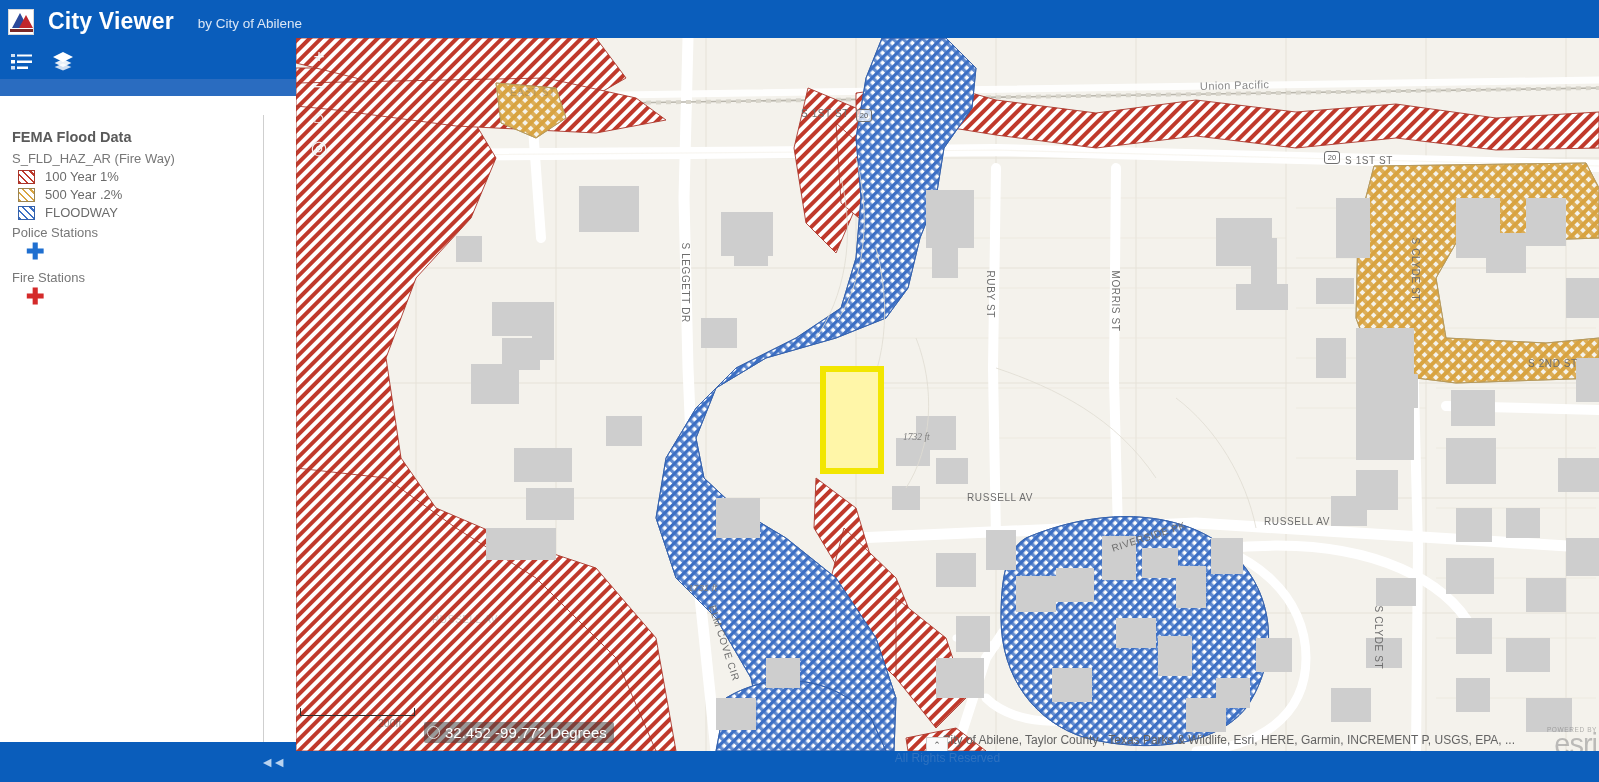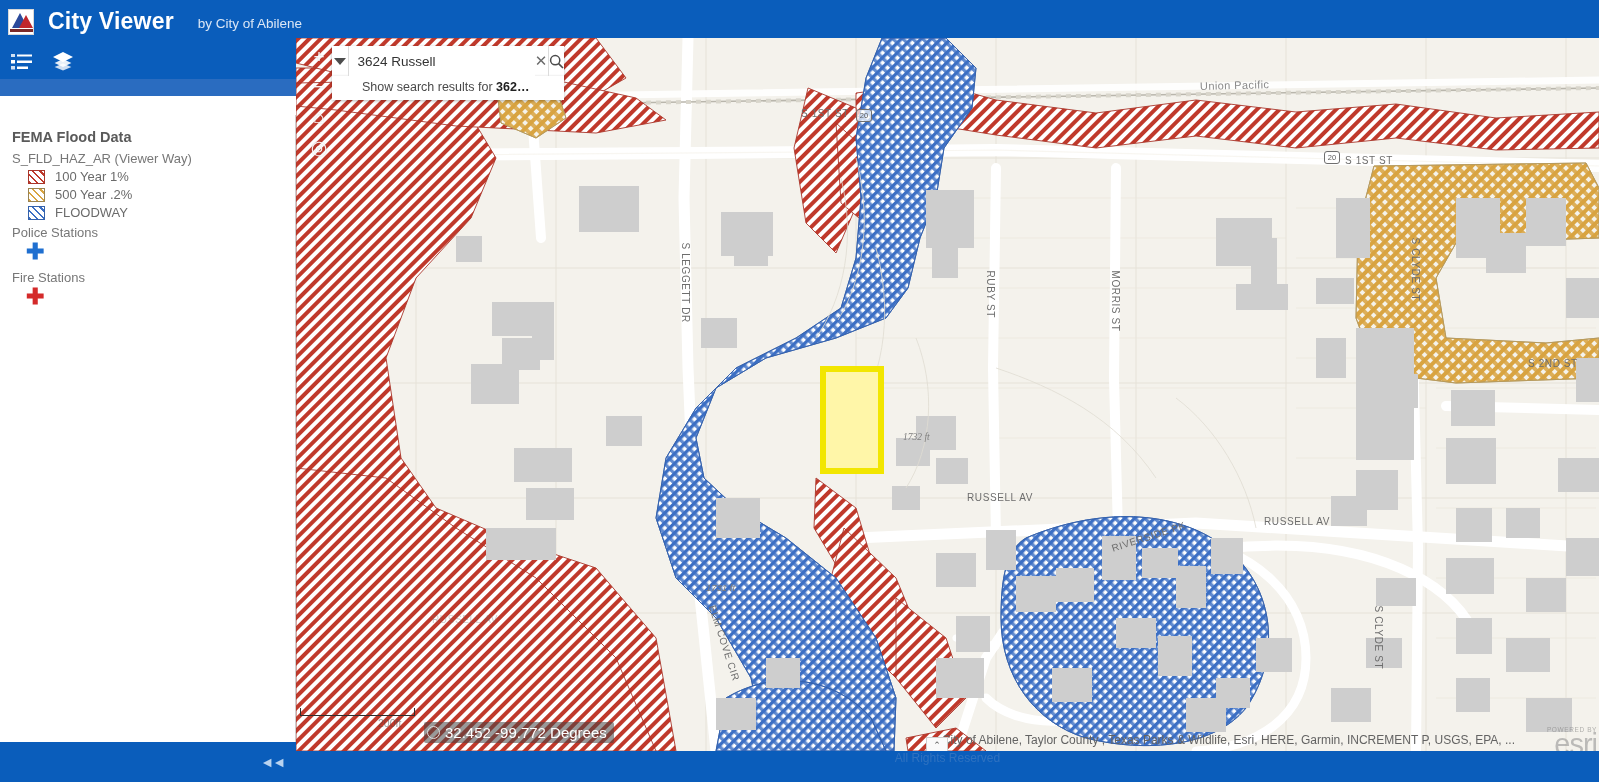--- a/index.html
+++ b/index.html
@@ -73,34 +73,34 @@
     background: #ffffff;
     font-family: "Liberation Serif", serif;
     font-size: 11.5px; color: #333; padding: 2px 0 0 10px;
   }
   .legend-tab::after {
     content: ""; position: absolute; right: -9px; top: 0;
     border-top: 19px solid #ffffff;
     border-right: 9px solid transparent;
   }
   .legend-panel {
-    position: absolute; left: 0; top: 72px; width: 296px; height: 650px;
+    position: absolute; left: 0; top: 72px; width: 264px; height: 650px;
     background: #ffffff; border-right: 1px solid #cfcfcf;
     border-bottom: 1px solid #cfcfcf;
     padding: 14px 0 0 12px;
   }
   .legend-title {
     font-size: 14.5px; font-weight: bold; color: #5a5a5a;
     margin-bottom: 6px;
   }
   .legend-group {
     font-size: 13px; color: #777; margin: 5px 0 2px 0;
   }
   .legend-row {
-    display: flex; align-items: center; margin: 3px 0 3px 16px;
+    display: flex; align-items: center; margin: 3px 0 3px 6px;
   }
   .swatch {
     width: 17px; height: 14px; margin-right: 10px; flex: none;
     border: 1px solid #7a7a9a;
   }
   .swatch.s100 {
     background: repeating-linear-gradient(45deg,
       #c0392b 0 2px, #ffffff 2px 5px);
     border-color: #a9352a;
   }
@@ -282,21 +282,21 @@
         </svg>
       </div>
     </div>
 
     <div class="sidebar-subbar"></div>
 
 
     <div class="legend-panel">
       <div class="legend-title">FEMA Flood Data</div>
 
-      <div class="legend-group">S_FLD_HAZ_AR (Viewer Way)</div>
+      <div class="legend-group">S_FLD_HAZ_AR (Fire Way)</div>
 
       <div class="legend-row">
         <span class="swatch s100"></span>
         <span class="legend-label">100 Year 1%</span>
       </div>
       <div class="legend-row">
         <span class="swatch s500"></span>
         <span class="legend-label">500 Year .2%</span>
       </div>
       <div class="legend-row">
@@ -542,38 +542,20 @@
       </g>
     </svg>
 
     <div class="map-ctrls">
       <div class="map-ctrl">+</div>
       <div class="map-ctrl">−</div>
       <div class="map-ctrl">⌂</div>
       <div class="map-ctrl">◎</div>
     </div>
 
-    <div class="search-wrap">
-      <div class="search-bar">
-        <div class="search-drop">
-          <span class="caret-down"></span>
-        </div>
-        <input class="search-input" type="text" value="3624 Russell" style="">
-        <div class="search-clear">✕</div>
-        <div class="search-go">
-          <svg width="15" height="15" viewBox="0 0 15 15">
-            <circle cx="6.2" cy="6.2" r="4.6" fill="none" stroke="#4a4a4a" stroke-width="1.5"></circle>
-            <line x1="9.6" y1="9.6" x2="14" y2="14" stroke="#4a4a4a" stroke-width="1.6"></line>
-          </svg>
-        </div>
-      </div>
-      <div class="search-suggest">
-        <span>Show search results for </span><b>362…</b>
-      </div>
-    </div>
 
     <div class="scalebar">
       <div class="bar"></div>
       <div class="lbl">200ft</div>
     </div>
 
     <div class="coords">
       <span class="gicon"></span>
       <span>32.452 -99.772 Degrees</span>
     </div>
@@ -597,21 +579,21 @@
         <div class="mlabel" style="left: 694px; top: 227px; transform: rotate(90deg); transform-origin: left center;">RUBY ST</div>
         <div class="mlabel" style="left: 819px; top: 227px; transform: rotate(90deg); transform-origin: left center;">MORRIS ST</div>
         <div class="mlabel" style="left: 1119px; top: 194px; transform: rotate(90deg); transform-origin: left center;">S CLYDE ST</div>
         <div class="mlabel" style="left: 1082px; top: 562px; transform: rotate(90deg); transform-origin: left center;">S CLYDE ST</div>
         <div class="mlabel" style="left: 671px; top: 454px; transform-origin: left center;">RUSSELL AV</div>
         <div class="mlabel" style="left: 968px; top: 478px; transform-origin: left center;">RUSSELL AV</div>
         <div class="mlabel fade" style="left: 136px; top: 576px; transform-origin: left center;">RUSSELL AV</div>
         <div class="mlabel" style="left: 816px; top: 505px; transform: rotate(-18deg); transform-origin: left center;">RIVERSIDE PK</div>
         <div class="mlabel" style="left: 416px; top: 562px; transform: rotate(72deg); transform-origin: left center;">ELM COVE CIR</div>
         <div class="mlabel elev" style="left: 607px; top: 394px; transform-origin: left center; font-family: Liberation Serif, serif;">1732 ft</div>
-        <div class="mlabel elev" style="left: 392px; top: 544px; transform-origin: left center; margin-left: 18px;">1731 ft</div>
+        <div class="mlabel elev" style="left: 392px; top: 544px; transform-origin: left center;">1731 ft</div>
         <div class="shield" style="left: 560px; top: 71px;">20</div>
         <div class="shield" style="left: 1028px; top: 113px;">20</div>
       </div>
   </div>
 
   <div class="bottombar">
     <span class="rights">All Rights Reserved</span>
   </div>
 
 </div>

